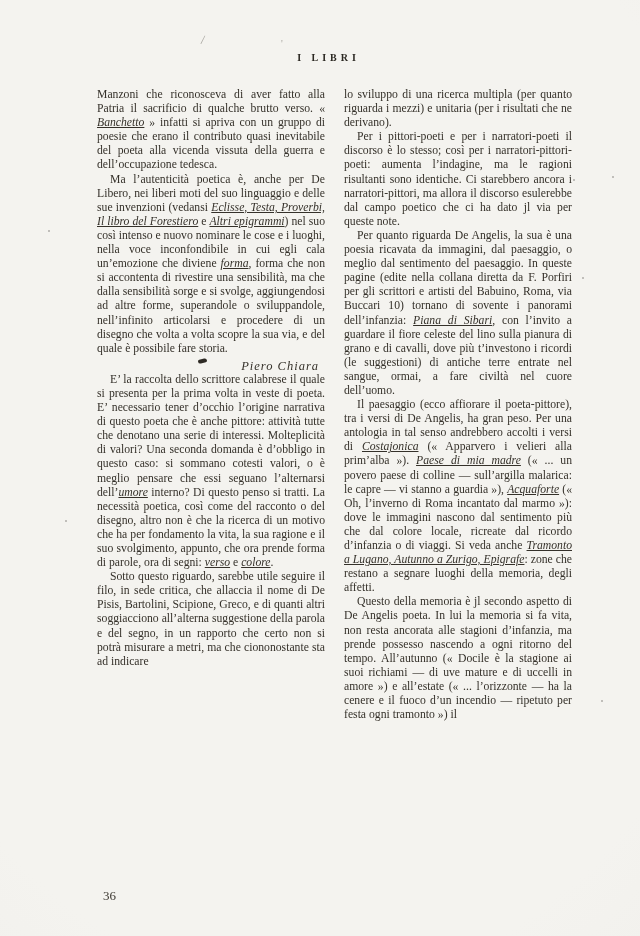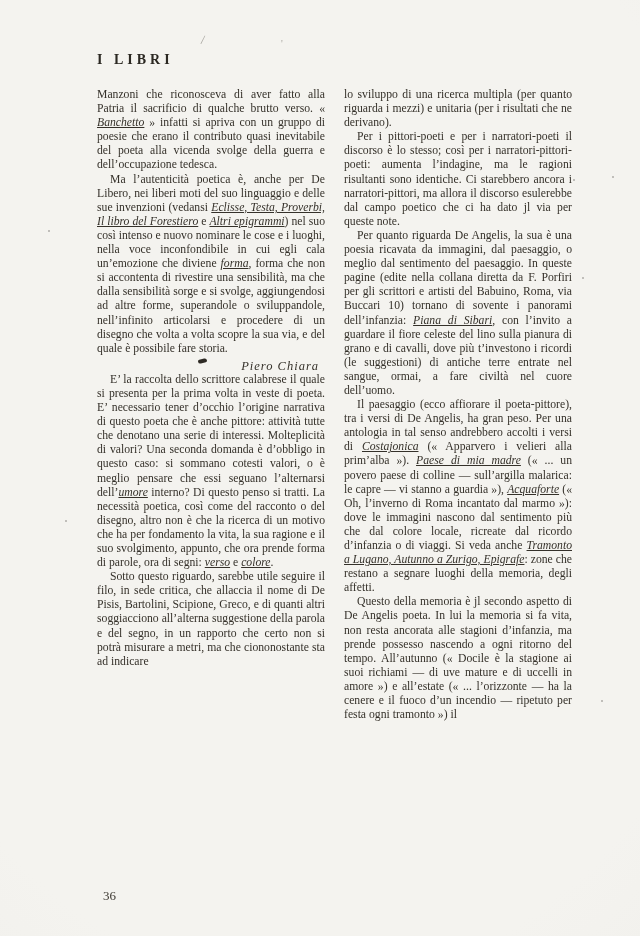--- a/index.html
+++ b/index.html
@@ -12,22 +12,22 @@
     position: relative;
     width: 640px; height: 936px;
     overflow: hidden;
     background:
       radial-gradient(ellipse 130% 110% at 48% 45%, #f4f3ef 55%, #efeeea 80%, #e7e6e1 100%);
     color: #332f28;
   }
   .masthead {
     position: absolute;
     left: 97px; top: 52px; width: 463px;
-    text-align: left;
-    font-size: 14px;
+    text-align: center;
+    font-size: 10px;
     font-weight: bold;
     letter-spacing: 4px;
     color: #2b2822;
   }
   .col {
     position: absolute;
     top: 88px;
     width: 228px;
     font-size: 11.7px;
     line-height: 14.1px;
@@ -92,21 +92,21 @@
 
 <div class="page">
 
   <span class="pencil-mark mark-slash">/</span>
   <span class="pencil-mark mark-tick">'</span>
 
   <div class="masthead">I LIBRI</div>
 
   <div class="col col-left">
     <div>
-        <p class="para"><span>Manzoni che riconosceva di aver fatto alla Patria il sacrificio di qualche brutto verso. « </span><span class="it">Banchetto</span><span> » infatti si apriva con un gruppo di poesie che erano il contributo quasi inevitabile del poeta alla vicenda svolge della guerra e dell’occupazione tedesca.</span></p>
+        <p class="para"><span>Manzoni che riconosceva di aver fatto alla Patria il sacrificio di qualche brutto verso. « </span><span class="it">Banchetto</span><span> » infatti si apriva con un gruppo di poesie che erano il contributo quasi inevitabile del poeta alla vicenda vissuta della guerra e dell’occupazione tedesca.</span></p>
         <p class="para indent"><span>Ma l’autenticità poetica è, anche per De Libero, nei liberi moti del suo linguaggio e delle sue invenzioni (vedansi </span><span class="it">Eclisse, Testa, Proverbi, Il libro del Forestiero</span><span> e </span><span class="it">Altri epigrammi</span><span>) nel suo così intenso e nuovo nominare le cose e i luoghi, nella voce inconfondibile in cui egli cala un’emozione che diviene </span><span class="it">forma</span><span>, forma che non si accontenta di rivestire una sensibilità, ma che dalla sensibilità sorge e si svolge, aggiungendosi ad altre forme, superandole o sviluppandole, nell’infinito articolarsi e procedere di un disegno che volta a volta scopre la sua via, e del quale è possibile fare storia.</span></p>
       </div>
 
     <div class="signature-row">
       <span class="ink-blot"></span>
       <span class="signature">Piero Chiara</span>
     </div>
 
 
     <div>

